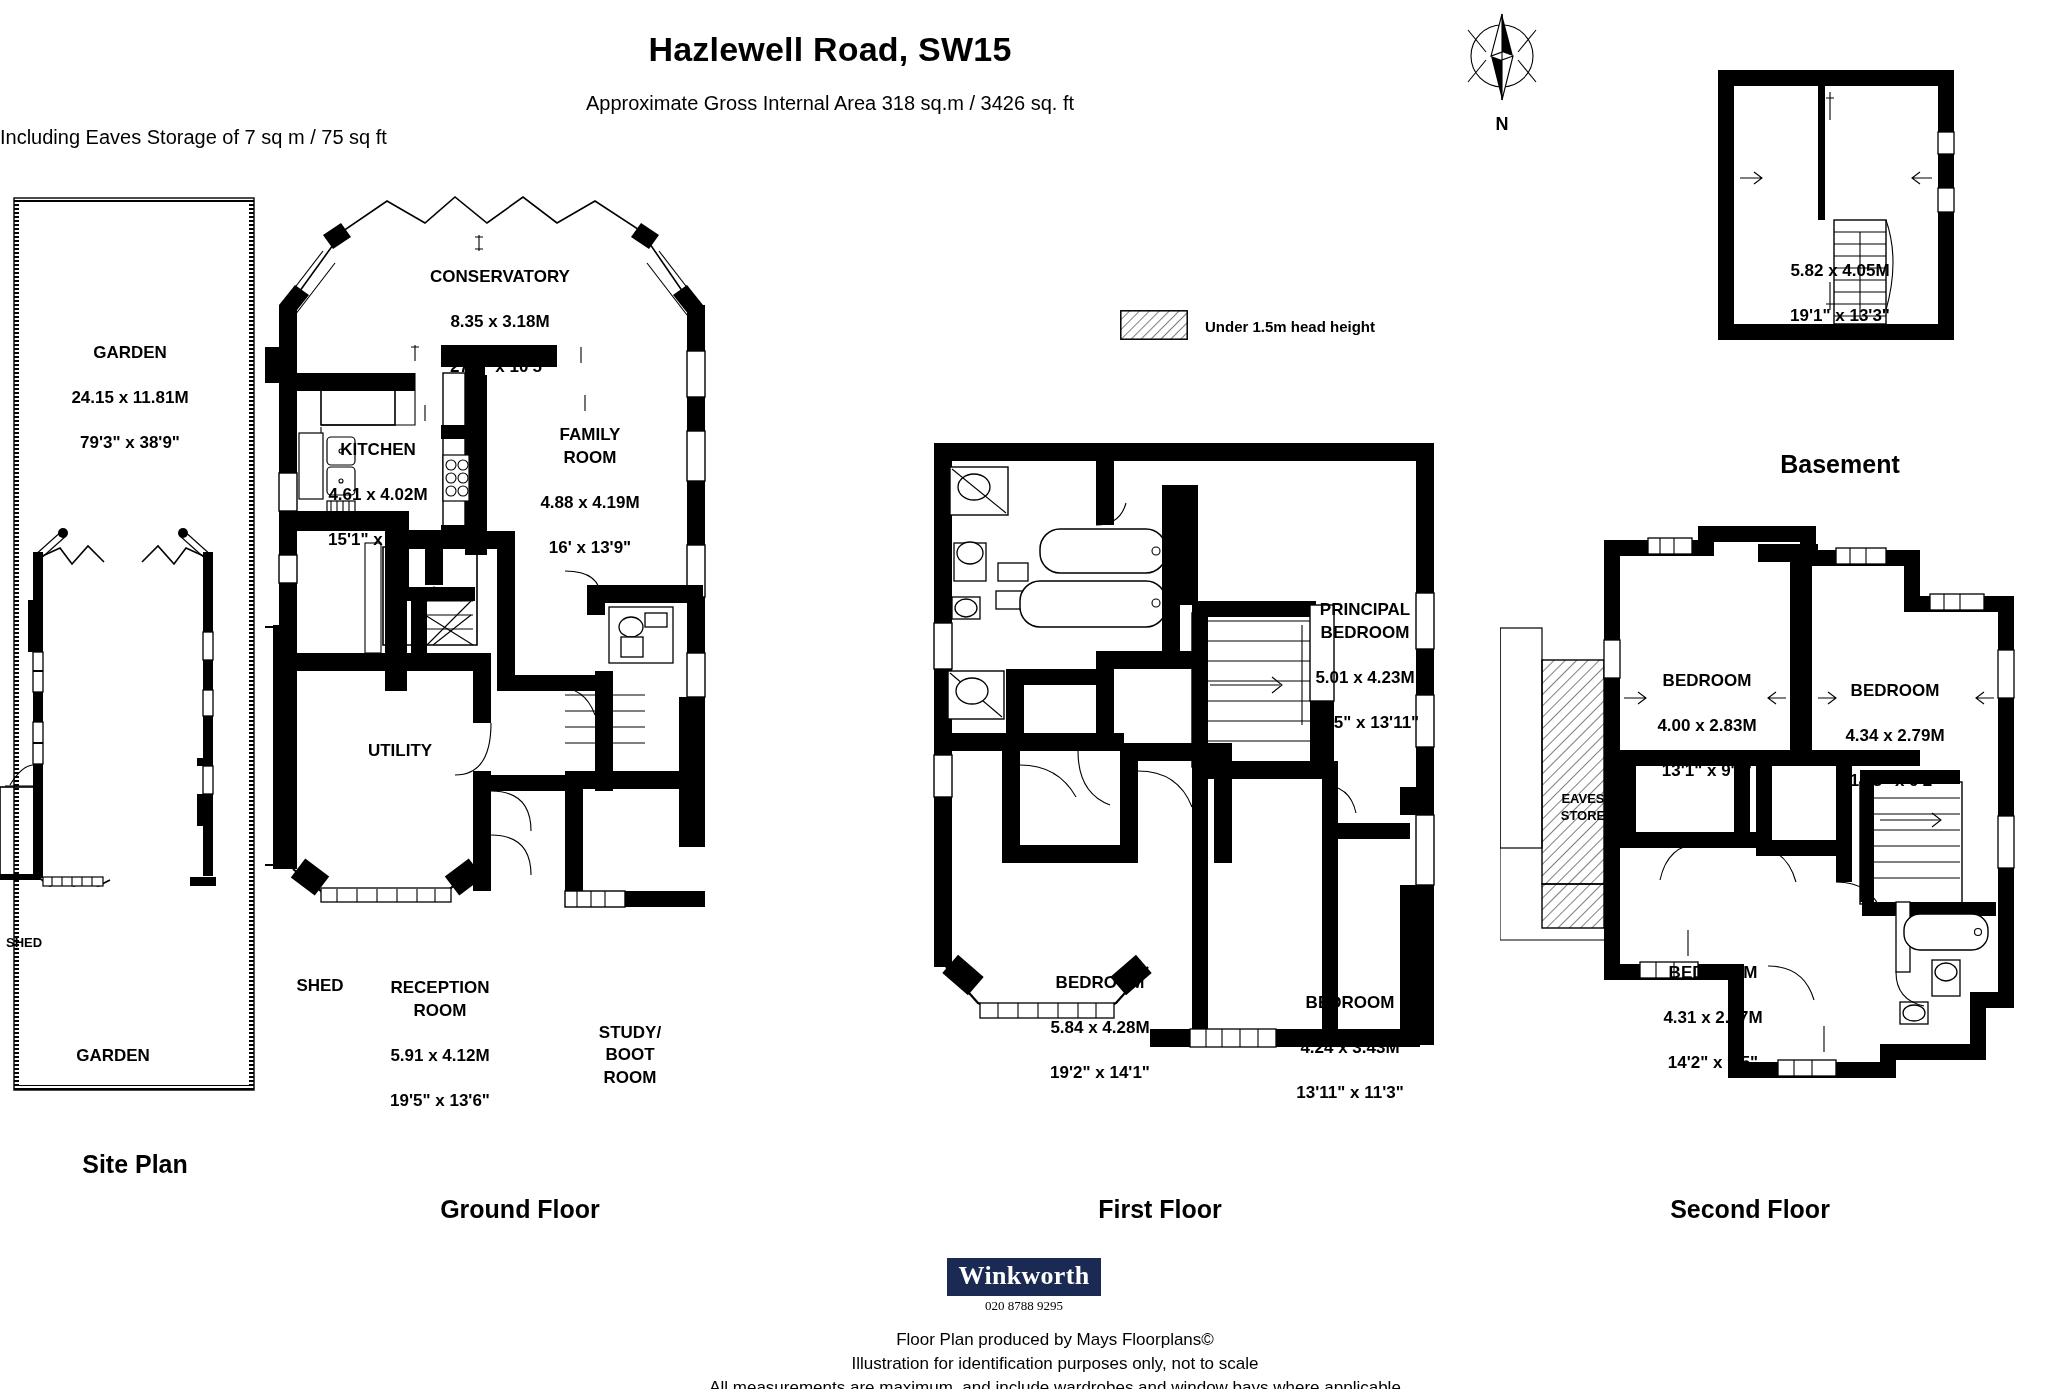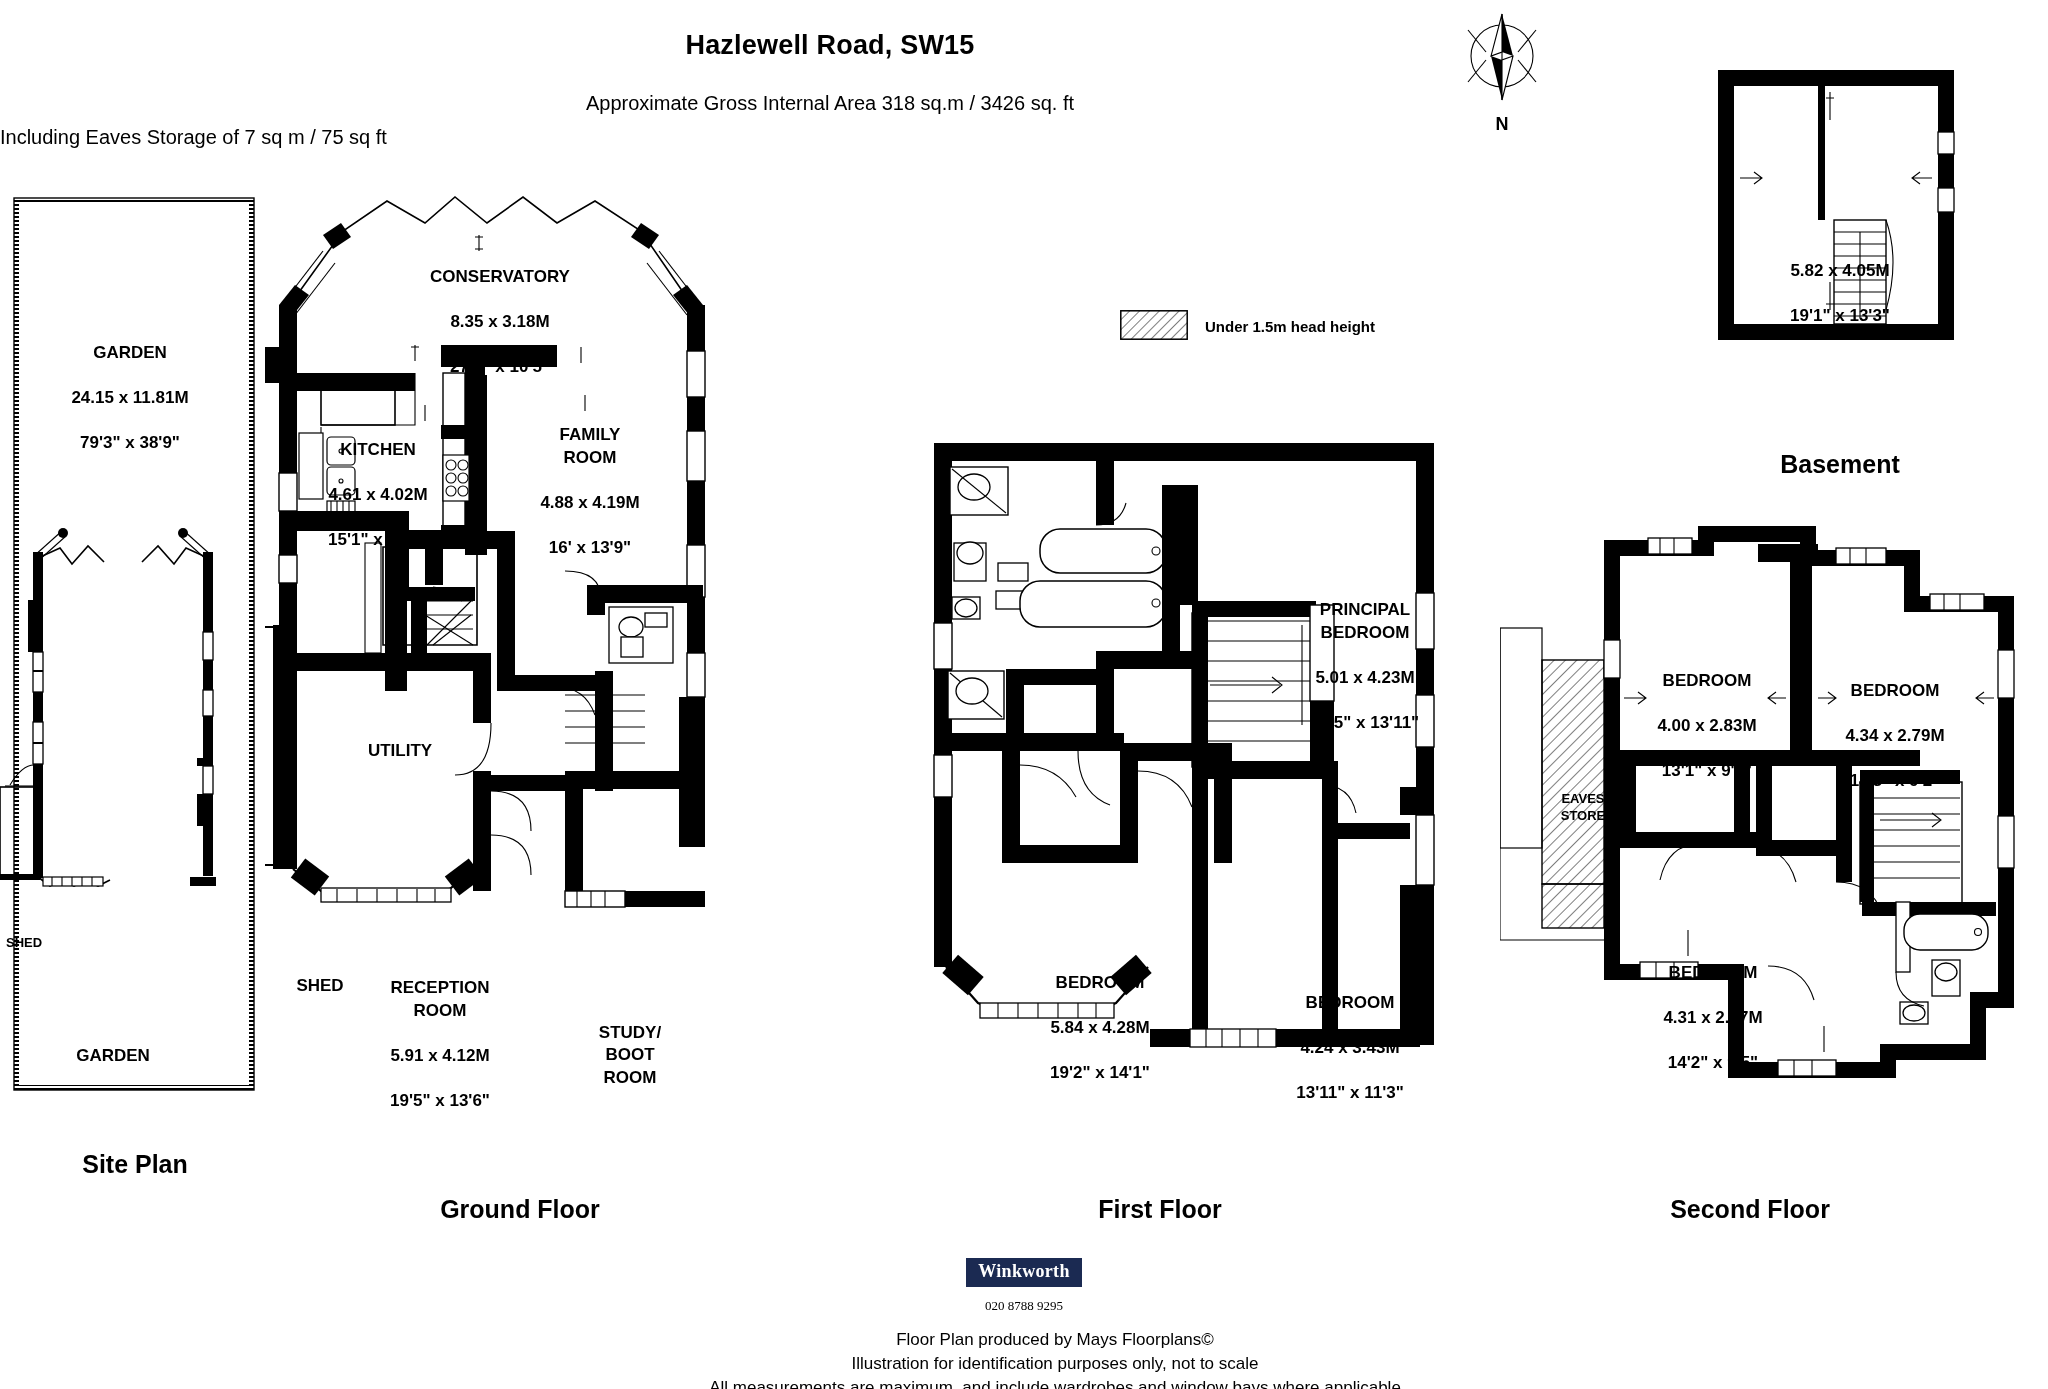--- a/index.html
+++ b/index.html
@@ -1,29 +1,29 @@
 <!DOCTYPE html>
 <html><head>
 <meta charset="utf-8">
 <style>
   html,body{margin:0;padding:0;background:#ffffff;}
   body{width:2048px;height:1389px;position:relative;overflow:hidden;
        font-family:"Liberation Sans","DejaVu Sans",sans-serif;color:#000;}
   .abs{position:absolute;}
-  .ttl{font-size:27px;font-weight:bold;letter-spacing:.2px;}
+  .ttl{font-size:34px;font-weight:bold;letter-spacing:.2px;}
   .sub{font-size:20px;font-weight:400;}
   .floorttl{font-size:25px;font-weight:bold;}
   .rlabel{font-size:17px;font-weight:bold;line-height:1.32;text-align:center;white-space:pre-line;}
   .rlabel.sm{font-size:13px;}
   .tiny{font-size:13px;font-weight:bold;}
   .legendtxt{font-size:15px;font-weight:bold;}
   .foot{font-size:17px;padding-left:31px;}
   .footph{font-size:13px;font-family:"Liberation Serif","DejaVu Serif",serif;}
   .wlogo{background:#1b2a52;color:#fff;font-family:"Liberation Serif","DejaVu Serif",serif;
-         font-weight:bold;font-size:18px;padding:3px 12px 5px 12px;display:inline-block;letter-spacing:.3px;}
+         font-weight:bold;font-size:26px;padding:3px 12px 5px 12px;display:inline-block;letter-spacing:.3px;}
   svg{display:block;}
   .w{fill:#000;}
   .thin{fill:none;stroke:#000;stroke-width:1.6;}
   .thin2{fill:none;stroke:#000;stroke-width:2.2;}
   .hair{fill:none;stroke:#000;stroke-width:1.1;}
 </style>
 </head>
 <body>
 
 <div class="abs ttl" style="left:0;top:30px;width:1660px;text-align:center;">Hazlewell Road, SW15</div>

